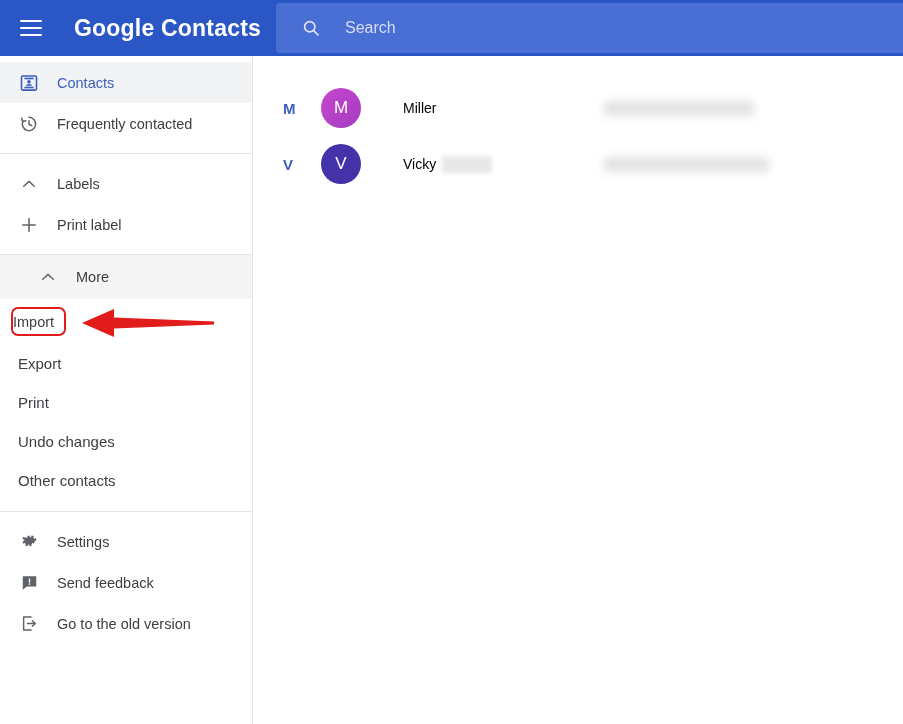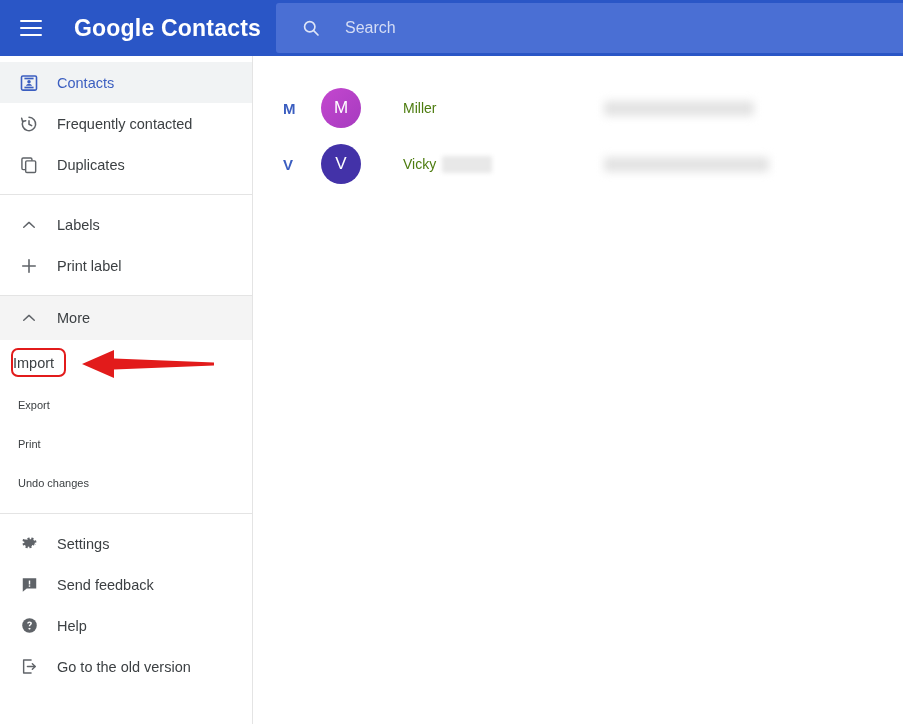--- a/index.html
+++ b/index.html
@@ -127,21 +127,21 @@
     color: #3b5ec0;
   }
   .nav-plain {
     display: flex;
     align-items: center;
     height: 39px;
     cursor: pointer;
   }
   .nav-plain .label {
     margin-left: 18px;
-    font-size: 11px;
+    font-size: 15px;
     color: #3c4043;
     white-space: nowrap;
   }
   .divider {
     height: 1px;
     background: #e4e4e4;
     margin: 0;
   }
   .section-more {
     background: #f4f4f4;
@@ -218,21 +218,21 @@
     display: flex;
     align-items: center;
     justify-content: center;
     color: #ffffff;
     font-size: 17px;
     margin-left: 12px;
   }
   .contact-name {
     margin-left: 42px;
     font-size: 14px;
-    color: #4d7c0f;
+    color: #000000;
     white-space: nowrap;
     display: flex;
     align-items: center;
   }
   .redact {
     display: inline-block;
     background: #e8e8e8;
     border-radius: 2px;
     filter: blur(2px);
   }
@@ -302,29 +302,20 @@
     <span class="ico">
       <svg width="20" height="20" viewBox="0 0 24 24">
         <path d="M12 4a8 8 0 1 1-7.2 4.5" fill="none" stroke="#5f6368" stroke-width="1.8" stroke-linecap="round"></path>
         <polyline points="3.2,5.2 4.3,9 8.1,8" fill="none" stroke="#5f6368" stroke-width="1.8" stroke-linecap="round" stroke-linejoin="round"></polyline>
         <polyline points="12,8 12,12.3 15.2,14" fill="none" stroke="#5f6368" stroke-width="1.8" stroke-linecap="round" stroke-linejoin="round"></polyline>
       </svg>
     </span>
     <span class="label">Frequently contacted</span>
   </div>
 
-  <div class="nav-item">
-    <span class="ico">
-      <svg width="20" height="20" viewBox="0 0 24 24">
-        <rect x="3.5" y="3.5" width="12" height="14" rx="1.5" fill="none" stroke="#5f6368" stroke-width="1.7"></rect>
-        <rect x="8" y="7" width="12" height="14" rx="1.5" fill="#ffffff" stroke="#5f6368" stroke-width="1.7"></rect>
-      </svg>
-    </span>
-    <span class="label">Duplicates</span>
-  </div>
 
   <div class="spacer-sm"></div>
   <div class="divider"></div>
   <div class="spacer-sm"></div>
 
   <div class="nav-item">
     <span class="ico">
       <svg width="18" height="18" viewBox="0 0 24 24">
         <polyline points="5,15 12,8.5 19,15" fill="none" stroke="#5f6368" stroke-width="1.9" stroke-linecap="round" stroke-linejoin="round"></polyline>
       </svg>
@@ -339,21 +330,21 @@
         <line x1="4.5" y1="12" x2="19.5" y2="12" stroke="#5f6368" stroke-width="1.9" stroke-linecap="round"></line>
       </svg>
     </span>
     <span class="label">Print label</span>
   </div>
 
   <div class="spacer-sm"></div>
   <div class="divider"></div>
 
   <div class="section-more">
-    <div class="nav-item" style="height:44px;">
+    <div class="nav-item" style="height:44px;padding-left:19px;">
       <span class="ico">
         <svg width="18" height="18" viewBox="0 0 24 24">
           <polyline points="5,15 12,8.5 19,15" fill="none" stroke="#5f6368" stroke-width="1.9" stroke-linecap="round" stroke-linejoin="round"></polyline>
         </svg>
       </span>
       <span class="label">More</span>
     </div>
   </div>
 
   <div style="height:6px;"></div>
@@ -372,20 +363,23 @@
   </div>
 
   <div class="nav-plain">
     <span class="label">Print</span>
   </div>
 
   <div class="nav-plain">
     <span class="label">Undo changes</span>
   </div>
 
+  <div class="nav-plain">
+    <span class="label">Other contacts</span>
+  </div>
 
   <div style="height:11px;"></div>
   <div class="divider"></div>
   <div style="height:9px;"></div>
 
   <div class="nav-item">
     <span class="ico">
       <svg width="19" height="19" viewBox="0 0 24 24">
         <path fill="#5f6368" d="M12 8.3a3.7 3.7 0 1 0 0 7.4 3.7 3.7 0 0 0 0-7.4zm0 5.6a1.9 1.9 0 1 1 0-3.8 1.9 1.9 0 0 1 0 3.8z"></path>
         <path fill="#5f6368" d="M20.4 13.2l-1.8-.4a6.8 6.8 0 0 0 0-1.6l1.8-.4a.5.5 0 0 0 .4-.6l-.5-1.9a.5.5 0 0 0-.6-.35l-1.75.5a6.9 6.9 0 0 0-1.15-1.15l.5-1.75a.5.5 0 0 0-.35-.6l-1.9-.5a.5.5 0 0 0-.6.4l-.4 1.8a6.8 6.8 0 0 0-1.6 0l-.4-1.8a.5.5 0 0 0-.6-.4l-1.9.5a.5.5 0 0 0-.35.6l.5 1.75A6.9 6.9 0 0 0 6.1 6.9l-1.75-.5a.5.5 0 0 0-.6.35l-.5 1.9a.5.5 0 0 0 .4.6l1.8.4a6.8 6.8 0 0 0 0 1.6l-1.8.4a.5.5 0 0 0-.4.6l.5 1.9a.5.5 0 0 0 .6.35l1.75-.5a6.9 6.9 0 0 0 1.15 1.15l-.5 1.75a.5.5 0 0 0 .35.6l1.9.5a.5.5 0 0 0 .6-.4l.4-1.8a6.8 6.8 0 0 0 1.6 0l.4 1.8a.5.5 0 0 0 .6.4l1.9-.5a.5.5 0 0 0 .35-.6l-.5-1.75a6.9 6.9 0 0 0 1.15-1.15l1.75.5a.5.5 0 0 0 .6-.35l.5-1.9a.5.5 0 0 0-.4-.6z"></path>
@@ -398,30 +392,20 @@
     <span class="ico">
       <svg width="19" height="19" viewBox="0 0 24 24">
         <path fill="#5f6368" d="M3.5 4h17v13h-12l-5 4.2z"></path>
         <rect x="11.1" y="7" width="1.8" height="5" fill="#ffffff"></rect>
         <rect x="11.1" y="13.1" width="1.8" height="1.8" fill="#ffffff"></rect>
       </svg>
     </span>
     <span class="label">Send feedback</span>
   </div>
 
-  <div class="nav-item">
-    <span class="ico">
-      <svg width="19" height="19" viewBox="0 0 24 24">
-        <circle cx="12" cy="12" r="9.2" fill="#5f6368"></circle>
-        <path d="M12 6.9c-1.8 0-2.9 1.1-3 2.6h1.9c.05-.7.45-1.1 1.1-1.1.6 0 1 .4 1 .95 0 .5-.25.8-.85 1.25-.75.55-1.1 1.05-1.05 1.95v.45h1.85v-.35c0-.55.2-.85.85-1.3.85-.6 1.25-1.2 1.25-2.15 0-1.4-1.15-2.3-3.05-2.3z" fill="#ffffff"></path>
-        <rect x="11.1" y="15.1" width="1.85" height="1.85" rx=".3" fill="#ffffff"></rect>
-      </svg>
-    </span>
-    <span class="label">Help</span>
-  </div>
 
   <div class="nav-item">
     <span class="ico">
       <svg width="19" height="19" viewBox="0 0 24 24">
         <path d="M14 3.8H4.6v16.4H14" fill="none" stroke="#5f6368" stroke-width="1.8" stroke-linecap="round" stroke-linejoin="round"></path>
         <line x1="9.4" y1="12" x2="19" y2="12" stroke="#5f6368" stroke-width="1.8" stroke-linecap="round"></line>
         <polyline points="15.6,8.4 19.2,12 15.6,15.6" fill="none" stroke="#5f6368" stroke-width="1.8" stroke-linecap="round" stroke-linejoin="round"></polyline>
       </svg>
     </span>
     <span class="label">Go to the old version</span>

